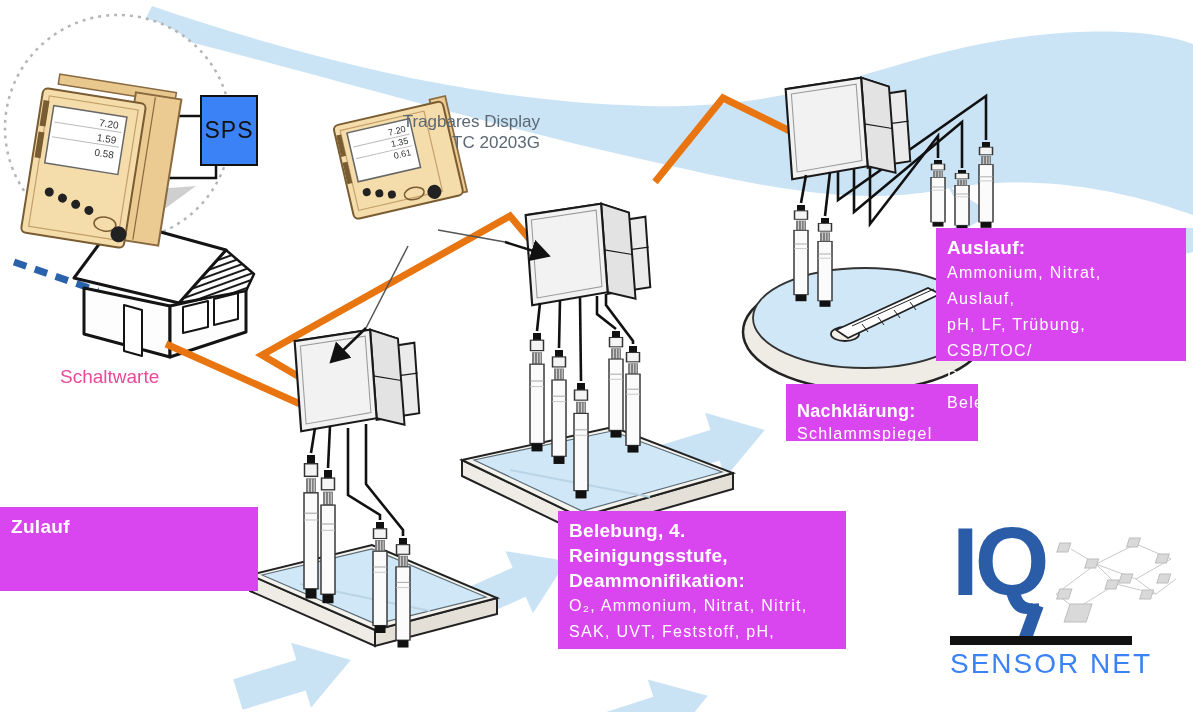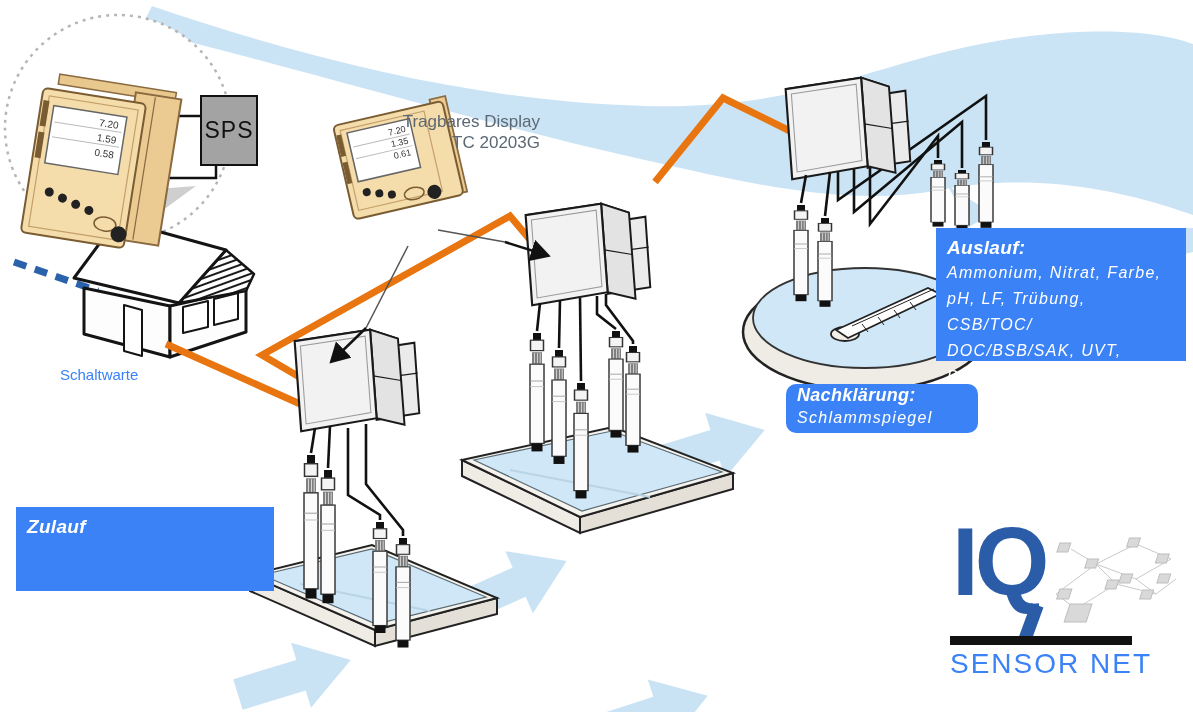--- a/index.html
+++ b/index.html
@@ -1,35 +1,35 @@
 <!DOCTYPE html>
 <html><head>
 <meta charset="utf-8">
 <style>
   html,body{margin:0;padding:0;background:#fff;}
   .stage{position:relative;width:1193px;height:712px;background:#fff;overflow:hidden;
          font-family:"Liberation Sans",sans-serif;}
   .stage svg.scene{position:absolute;left:0;top:0;}
   
-  .obox{position:absolute;background:#3b82f6;color:#fff;padding:7px 12px 9px 11px;box-sizing:border-box;font-style:italic;}
+  .obox{position:absolute;background:#d946ef;color:#fff;padding:7px 12px 9px 11px;box-sizing:border-box;}
   .obox .t{font-weight:bold;font-size:19px;line-height:25px;letter-spacing:.3px;}
   .obox .l{font-size:16px;line-height:26px;letter-spacing:1.3px;}
-  .box-zulauf{left:0;top:507px;width:258px;height:84px;margin-left:16px;}
+  .box-zulauf{left:0;top:507px;width:258px;height:84px;}
   .box-belebung{left:558px;top:511px;width:288px;height:138px;}
-  .box-nachklaerung{left:786px;top:384px;width:192px;height:49px;padding-top:0;border-radius:10px;}
+  .box-nachklaerung{left:786px;top:384px;width:192px;height:57px;padding-top:16px;}
   .box-nachklaerung .t{font-size:18px;line-height:23px;}
   .box-nachklaerung .l{line-height:21px;}
   .box-auslauf{left:936px;top:228px;width:250px;height:133px;}
   .box-auslauf .l{line-height:26px;}
   
   .caption{position:absolute;left:365px;top:111px;width:175px;text-align:right;
            font-size:17px;line-height:21px;color:#5b6874;}
-  .schaltwarte{position:absolute;left:60px;top:366px;width:120px;font-size:15px;color:#3b82f6;}
+  .schaltwarte{position:absolute;left:60px;top:366px;width:120px;font-size:19px;color:#ec4899;}
   .spsbox{position:absolute;left:200px;top:95px;width:54px;height:67px;border:2px solid #111;
-          background:#a3a3a3;display:flex;align-items:center;justify-content:center;
+          background:#3b82f6;display:flex;align-items:center;justify-content:center;
           font-size:23px;color:#111;letter-spacing:1px;}
   
   .logo{position:absolute;left:936px;top:516px;width:256px;height:186px;}
   .logo .net{position:absolute;left:100px;top:8px;}
   .logo .iq{position:absolute;left:16px;top:-4px;font-size:96px;font-weight:bold;
             color:#2B5CA7;letter-spacing:-4px;line-height:100px;}
   .logo .qtail{position:absolute;left:88px;top:88px;width:13px;height:40px;background:#2B5CA7;
                transform:rotate(20deg);}
   .logo .bar{position:absolute;left:14px;top:120px;width:182px;height:9px;background:#111;}
   .logo .word{position:absolute;left:14px;top:132px;font-size:28px;color:#3b82f6;letter-spacing:2px;}
@@ -238,29 +238,36 @@
 <div class="caption">
   <div>Tragbares Display</div>
   <div>TC 20203G</div>
 </div>
 <div class="schaltwarte">Schaltwarte</div>
 
 <div class="obox box-zulauf">
   <div class="t">Zulauf</div>
 </div>
 
+<div class="obox box-belebung">
+  <div class="t">Belebung, 4. Reinigungsstufe,</div>
+  <div class="t">Deammonifikation:</div>
+  <div class="l">O₂, Ammonium, Nitrat, Nitrit,</div>
+  <div class="l">SAK, UVT, Feststoff, pH,</div>
+  <div class="l">Phosphat</div>
+</div>
 
 <div class="obox box-nachklaerung">
   <div class="t">Nachklärung:</div>
   <div class="l">Schlammspiegel</div>
 </div>
 
 <div class="obox box-auslauf">
   <div class="t">Auslauf:</div>
-  <div class="l">Ammonium, Nitrat, Farbe,</div>
+  <div class="l">Ammonium, Nitrat, Auslauf,</div>
   <div class="l">pH, LF, Trübung, CSB/TOC/</div>
   <div class="l">DOC/BSB/SAK, UVT,</div>
   <div class="l">Belebung, Farbe</div>
 </div>
 
 <div class="logo">
   <svg class="net" width="150" height="110">
     <g stroke="#c9c9c9" stroke-width="1">
       <line x1="20" y1="70" x2="60" y2="40"></line>
           <line x1="60" y1="40" x2="100" y2="20"></line>

